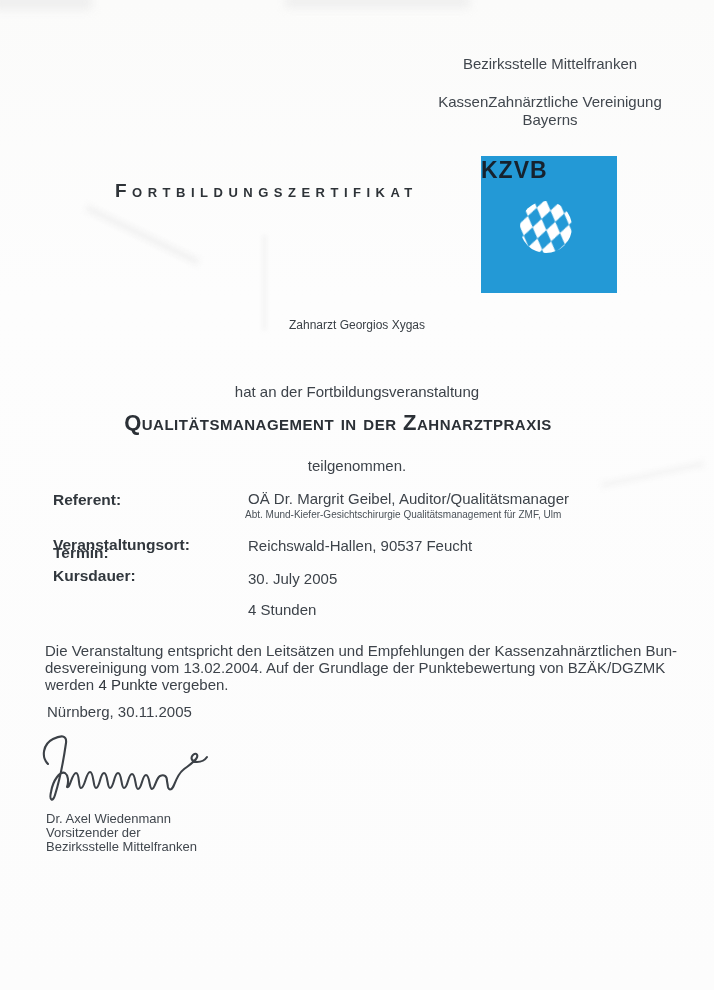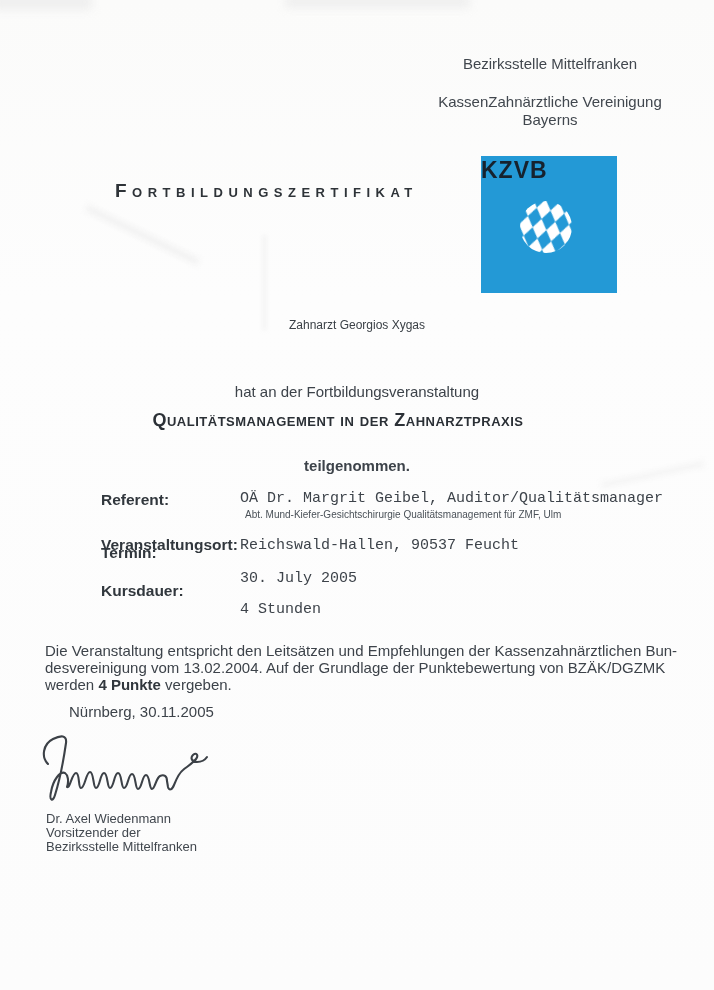--- a/index.html
+++ b/index.html
@@ -36,33 +36,33 @@
     position:absolute;left:0;top:1px;width:120px;
     font-size:23px;letter-spacing:1px;color:#16222e;font-weight:700;
   }
   .logo-emblem{position:absolute;left:38px;top:44px;}
 
   .center-line{position:absolute;left:0;width:714px;text-align:center;}
   .recipient{top:318px;font-size:12px;color:#3a4046;}
   .intro-line{top:383px;font-size:15px;}
   .course-title{
     top:410px;left:0;width:676px;
-    font-size:18px;font-weight:bold;font-variant:small-caps;
+    font-size:22px;font-weight:bold;font-variant:small-caps;
     color:#2b3036;letter-spacing:.5px;
   }
-  .participation{top:457px;font-size:15px;font-weight:bold;}
+  .participation{top:457px;font-size:15px;}
 
-  .row-label{position:absolute;left:53px;font-size:15.5px;font-weight:bold;color:#31373d;margin-left:48px;}
-  .row-value{position:absolute;left:240px;font-size:15px;font-family:Liberation Mono, monospace;}
+  .row-label{position:absolute;left:53px;font-size:15.5px;font-weight:bold;color:#31373d;}
+  .row-value{position:absolute;left:248px;font-size:15px;}
   .row-subvalue{position:absolute;left:245px;font-size:10px;color:#4a5158;}
 
   .statement{position:absolute;left:45px;top:642px;width:650px;font-size:15px;line-height:17px;}
-  .statement .bold{font-weight:bold;color:#31373d;}
+  .statement .bold{font-weight:normal;color:#31373d;}
 
-  .place-date{position:absolute;left:47px;top:703px;font-size:15px;margin-left:22px;}
+  .place-date{position:absolute;left:47px;top:703px;font-size:15px;}
 
   .signature{position:absolute;left:36px;top:731px;}
 
   .signer{position:absolute;left:46px;top:812px;font-size:13px;line-height:14px;color:#41474e;}
 </style>
 </head>
 <body>
 
 <div class="page">
 
@@ -105,21 +105,21 @@
   <div class="row-label" style="top:491px">Referent:</div>
   <div class="row-value" style="top:490px">OÄ Dr. Margrit Geibel, Auditor/Qualitätsmanager</div>
   <div class="row-subvalue" style="top:509px">Abt. Mund-Kiefer-Gesichtschirurgie Qualitätsmanagement für ZMF, Ulm</div>
 
   <div class="row-label" style="top:536px">Veranstaltungsort:</div>
   <div class="row-value" style="top:537px">Reichswald-Hallen, 90537 Feucht</div>
 
   <div class="row-label" style="top:544px">Termin:</div>
   <div class="row-value" style="top:570px">30. July 2005</div>
 
-  <div class="row-label" style="top:582px">Kursdauer:</div>
+  <div class="row-label" style="top:567px">Kursdauer:</div>
   <div class="row-value" style="top:601px">4 Stunden</div>
 
   <div class="statement">
     <div>Die Veranstaltung entspricht den Leitsätzen und Empfehlungen der Kassenzahnärztlichen Bun-</div>
     <div>desvereinigung vom 13.02.2004. Auf der Grundlage der Punktebewertung von BZÄK/DGZMK</div>
     <div><span>werden </span><span class="bold">4 Punkte</span><span> vergeben.</span></div>
   </div>
 
   <div class="place-date">Nürnberg, 30.11.2005</div>
 

